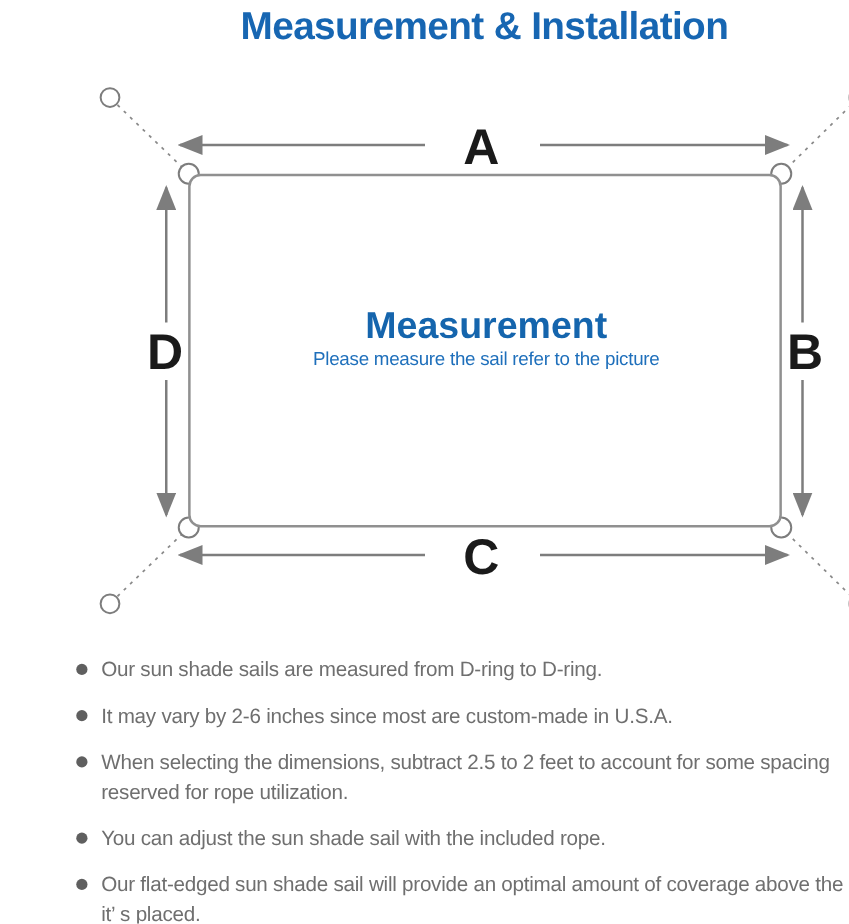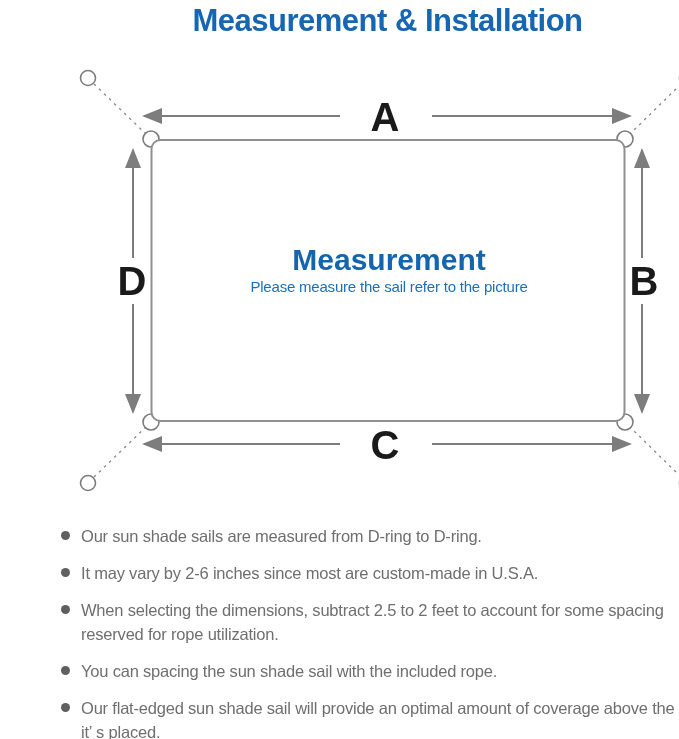--- a/index.html
+++ b/index.html
@@ -148,21 +148,21 @@
     <li class="bullet-item">
       <span class="bullet-dot"></span>
       <span>It may vary by 2-6 inches since most are custom-made in U.S.A.</span>
     </li>
     <li class="bullet-item">
       <span class="bullet-dot"></span>
       <span>When selecting the dimensions, subtract 2.5 to 2 feet to account for some spacing reserved for rope utilization.</span>
     </li>
     <li class="bullet-item">
       <span class="bullet-dot"></span>
-      <span>You can spacing the sun shade sail with the included rope.</span>
+      <span>You can adjust the sun shade sail with the included rope.</span>
     </li>
     <li class="bullet-item">
       <span class="bullet-dot"></span>
       <span>Our flat-edged sun shade sail will provide an optimal amount of coverage above the area it’ s placed.</span>
     </li>
   </ul>
 
 </div>
 
 </body></html>

